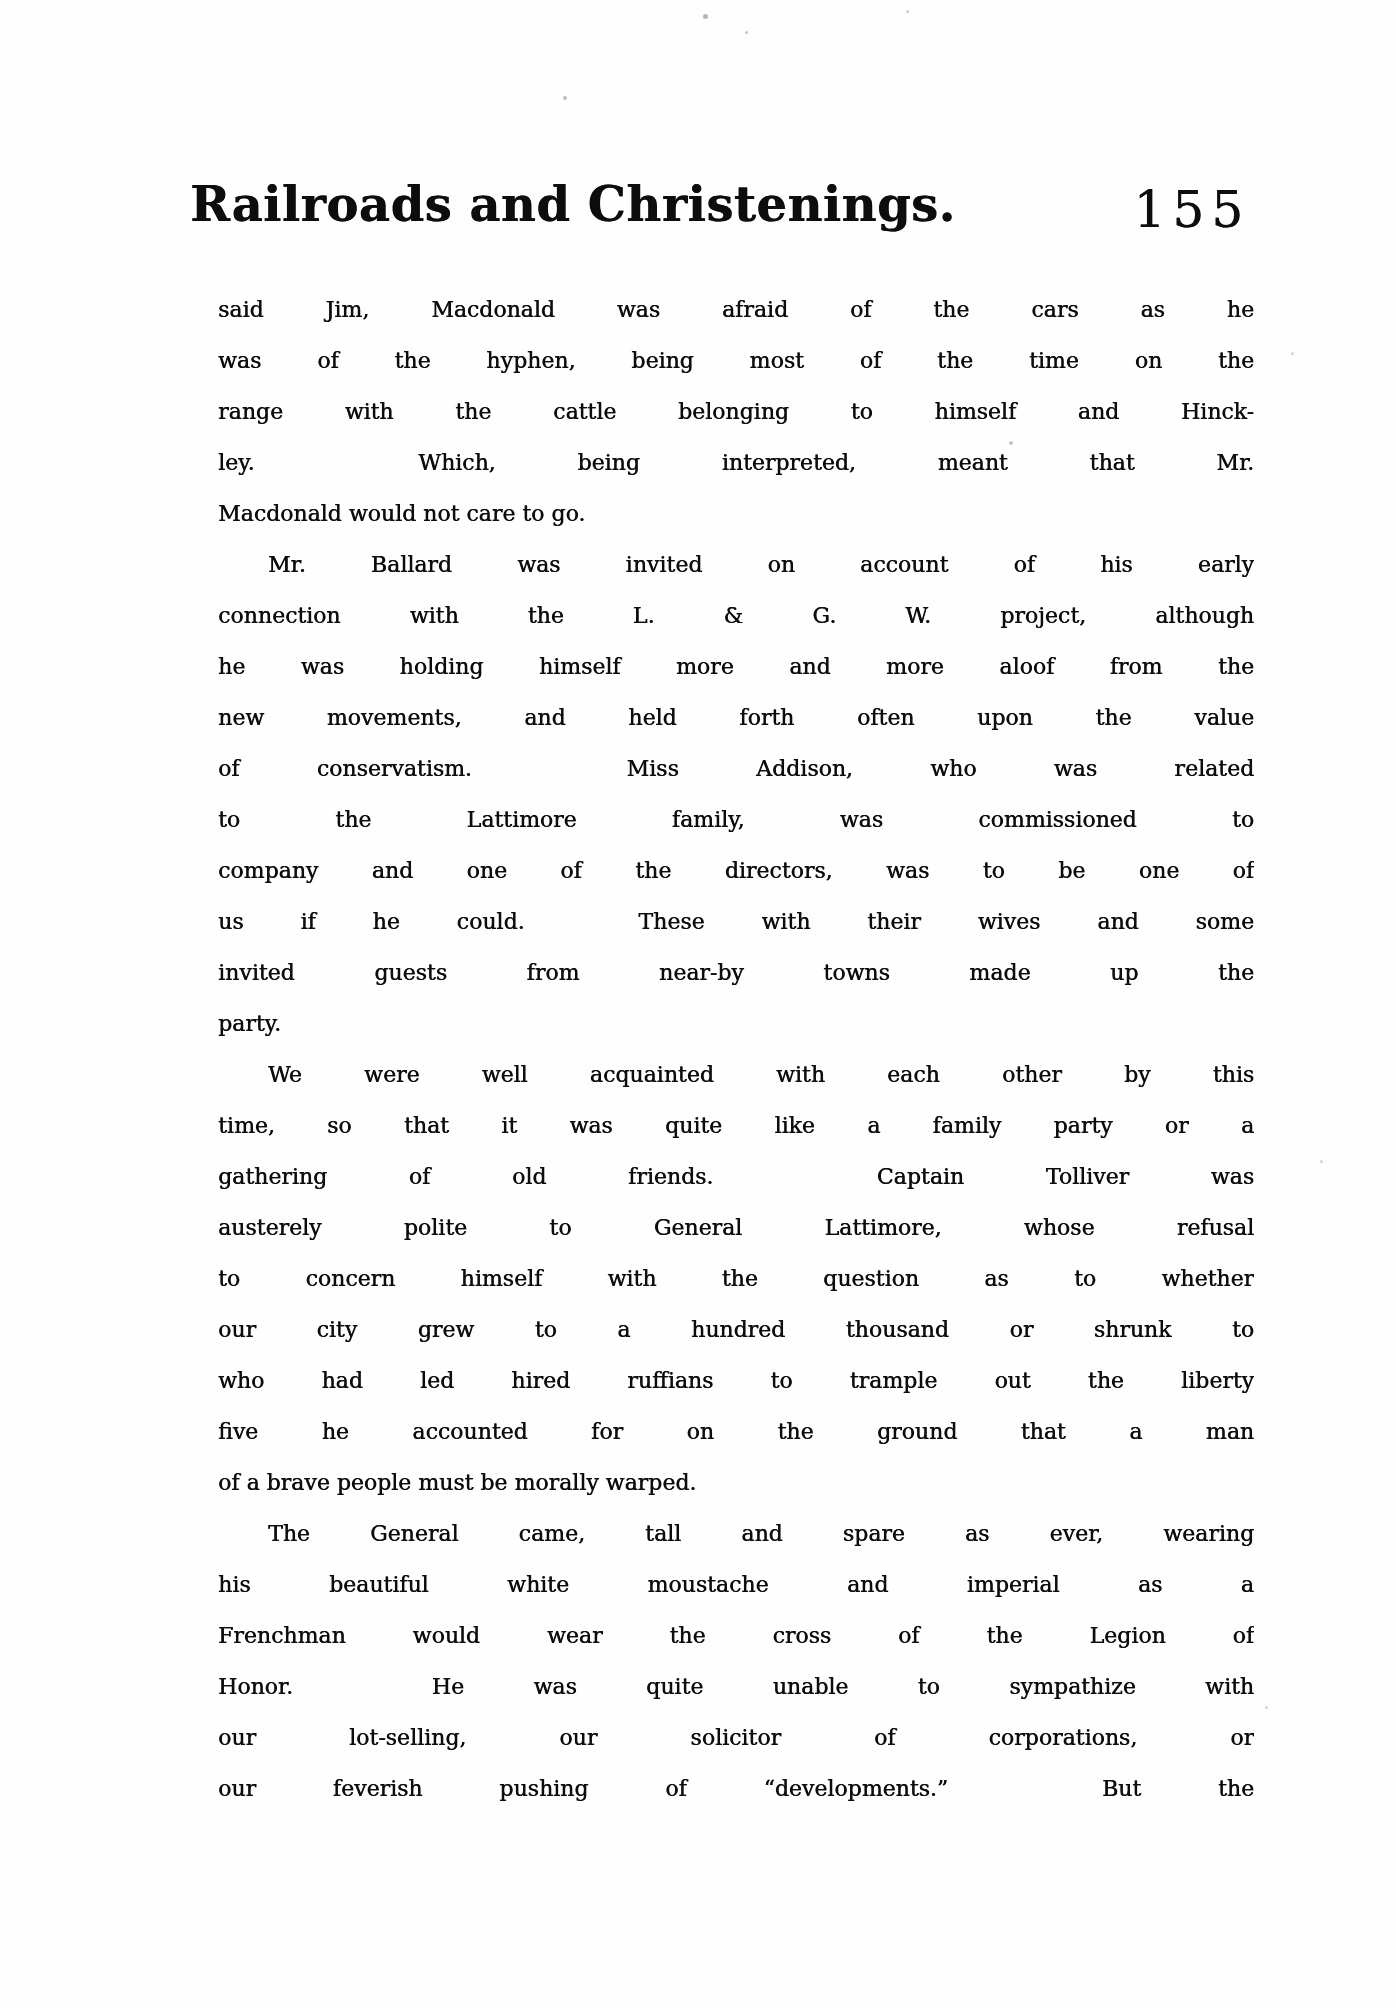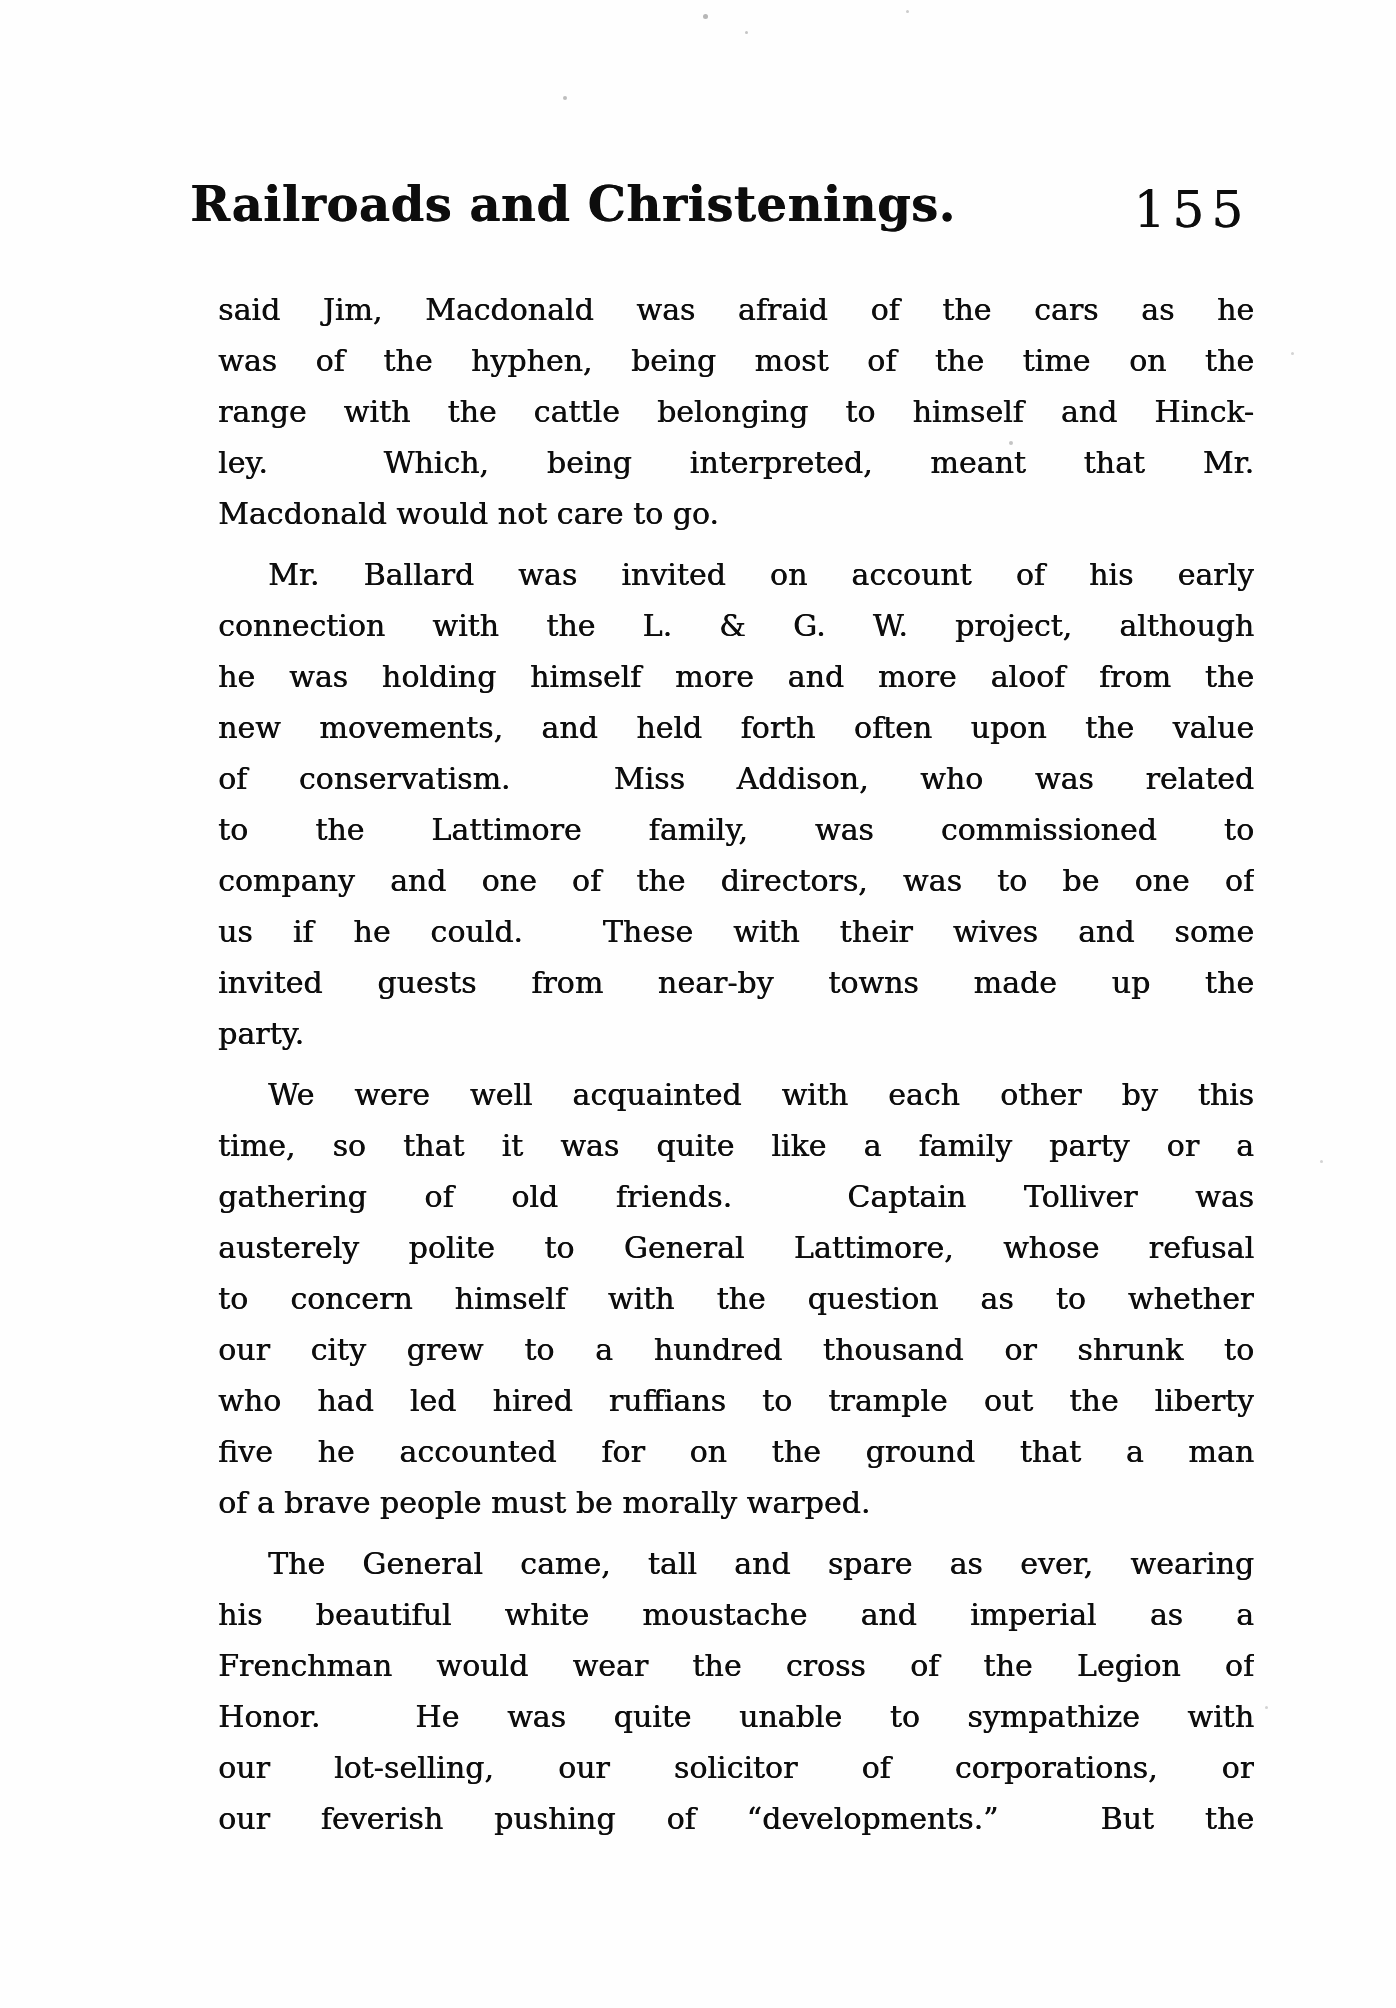--- a/index.html
+++ b/index.html
@@ -35,28 +35,28 @@
   .page-number {
     position: absolute;
     right: 4px;
     top: 5px;
     font-size: 50px;
     letter-spacing: 7px;
   }
   .page-body { margin-top: 46px; }
   .para { margin: 0; }
   .line {
-    font-size: 30px;
+    font-size: 22px;
     line-height: 51px;
     height: 51px;
     text-align: justify;
     text-align-last: justify;
     overflow: hidden;
   }
-  .line.indent { text-indent: 50px; margin-top: 10px; }
+  .line.indent { text-indent: 50px; }
   .line.endline { text-align-last: left; }
   .speck {
     position: absolute;
     background: #6f6f6f;
     border-radius: 50%;
   }
 </style>
 </head>
 <body>
 

